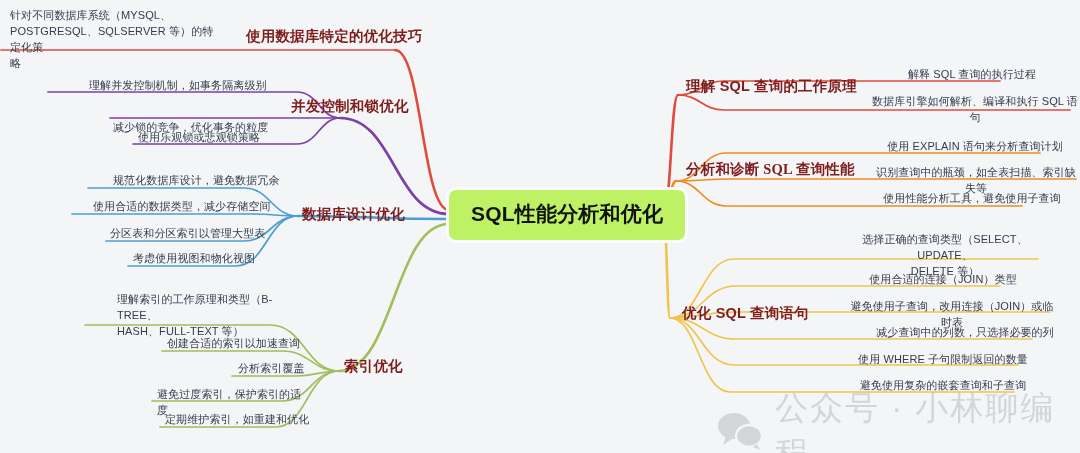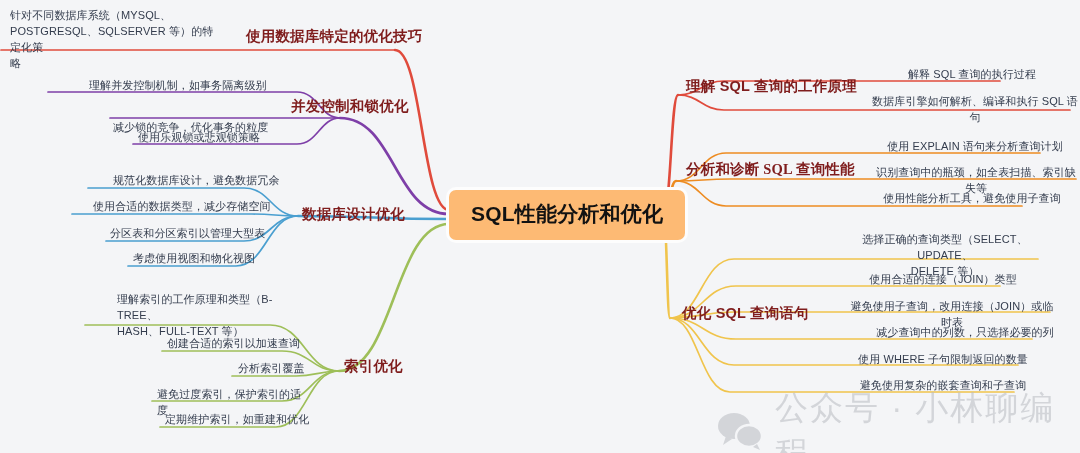--- a/index.html
+++ b/index.html
@@ -27,21 +27,21 @@
   }
   .node {
     position: absolute;
     box-sizing: border-box;
     color: #2b3445;
     line-height: 1.45;
     white-space: pre-line;
   }
   
   #root-node {
-    background: #fdba74;
+    background: #bef264;
     border-radius: 7px;
     font-size: 21px;
     font-weight: bold;
     color: #121212;
     letter-spacing: .2px;
     display: flex;
     align-items: center;
     justify-content: center;
     padding: 9px 22px 11px 22px;
     z-index: 5;

